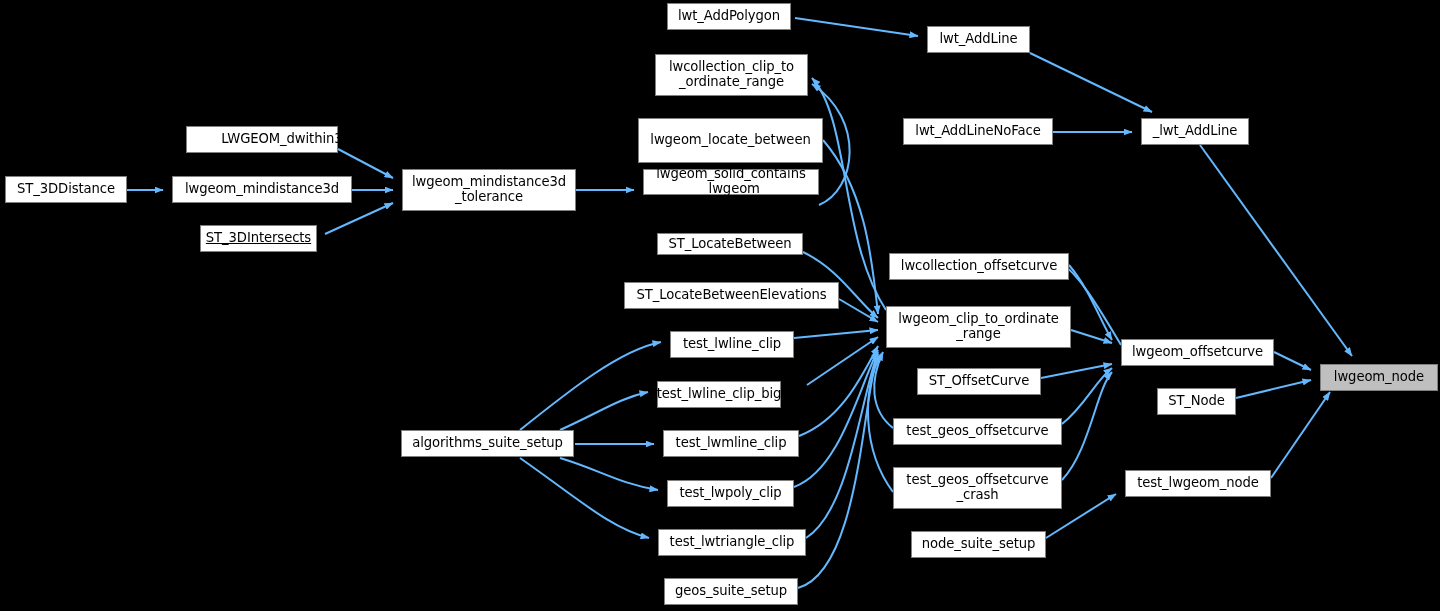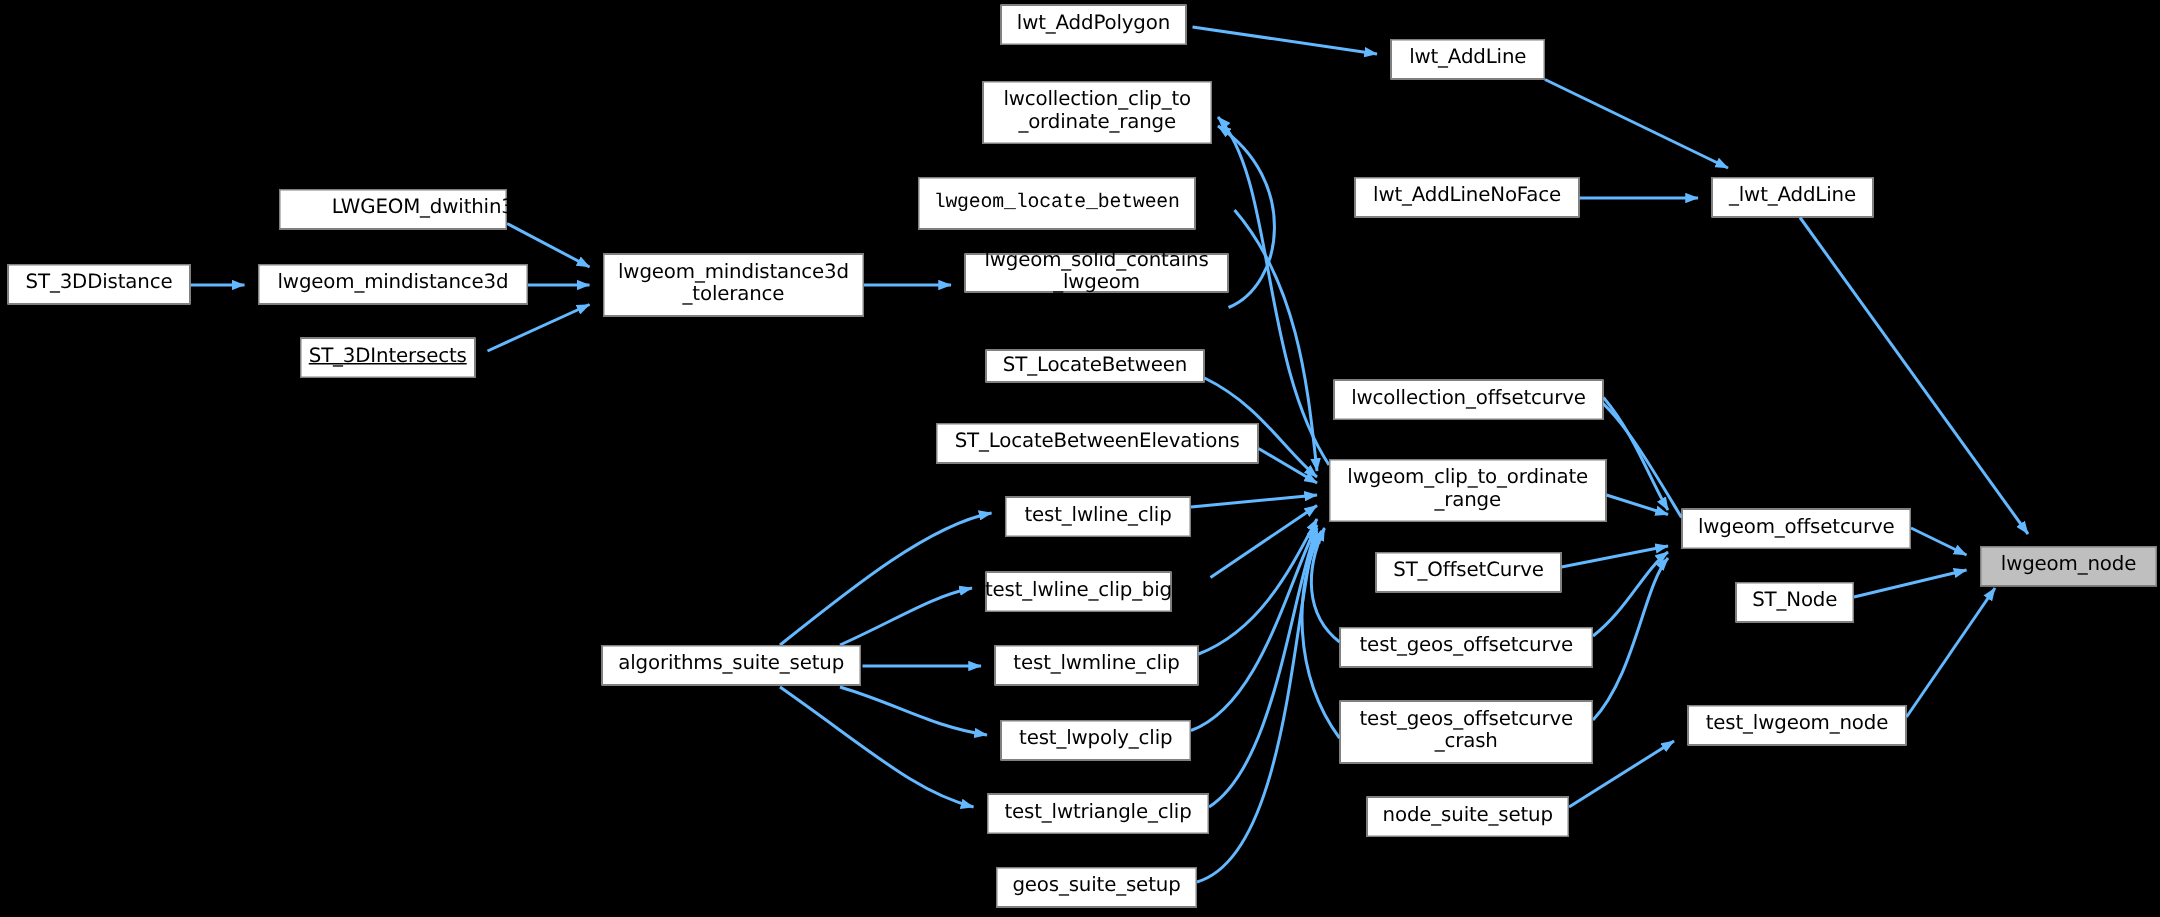--- a/index.html
+++ b/index.html
@@ -98,21 +98,21 @@
   <div id="node-layer">
       <div class="node" style="left: 5px; top: 176px; width: 122px; height: 27px;"><span>ST_3DDistance</span></div>
       <div class="node" style="left: 172px; top: 176px; width: 180px; height: 27px;"><span>lwgeom_mindistance3d</span></div>
       <div class="node" style="left: 186px; top: 126px; width: 152px; height: 27px; padding-left: 48px;"><span>LWGEOM_dwithin3d</span></div>
       <div class="node" style="left: 200px; top: 225px; width: 117px; height: 27px; text-decoration: underline;"><span>ST_3DIntersects</span></div>
       <div class="node" style="left: 402px; top: 169px; width: 174px; height: 42px;"><span>lwgeom_mindistance3d
 _tolerance</span></div>
       <div class="node" style="left: 667px; top: 3px; width: 124px; height: 27px;"><span>lwt_AddPolygon</span></div>
       <div class="node" style="left: 655px; top: 54px; width: 153px; height: 42px;"><span>lwcollection_clip_to
 _ordinate_range</span></div>
-      <div class="node" style="left: 612px; top: 118px; width: 185px; height: 35px; font-family: Liberation Mono, monospace;"><span>lwgeom_locate_between</span></div>
+      <div class="node" style="left: 638px; top: 118px; width: 185px; height: 45px;"><span>lwgeom_locate_between</span></div>
       <div class="node" style="left: 643px; top: 169px; width: 176px; height: 26px;"><span>lwgeom_solid_contains
 _lwgeom</span></div>
       <div class="node" style="left: 657px; top: 233px; width: 146px; height: 22px;"><span>ST_LocateBetween</span></div>
       <div class="node" style="left: 624px; top: 282px; width: 215px; height: 27px;"><span>ST_LocateBetweenElevations</span></div>
       <div class="node" style="left: 670px; top: 331px; width: 124px; height: 27px;"><span>test_lwline_clip</span></div>
       <div class="node" style="left: 657px; top: 381px; width: 124px; height: 27px;"><span>test_lwline_clip_big</span></div>
       <div class="node" style="left: 663px; top: 430px; width: 136px; height: 27px;"><span>test_lwmline_clip</span></div>
       <div class="node" style="left: 667px; top: 480px; width: 127px; height: 27px;"><span>test_lwpoly_clip</span></div>
       <div class="node" style="left: 658px; top: 529px; width: 148px; height: 27px;"><span>test_lwtriangle_clip</span></div>
       <div class="node" style="left: 664px; top: 578px; width: 134px; height: 27px;"><span>geos_suite_setup</span></div>

